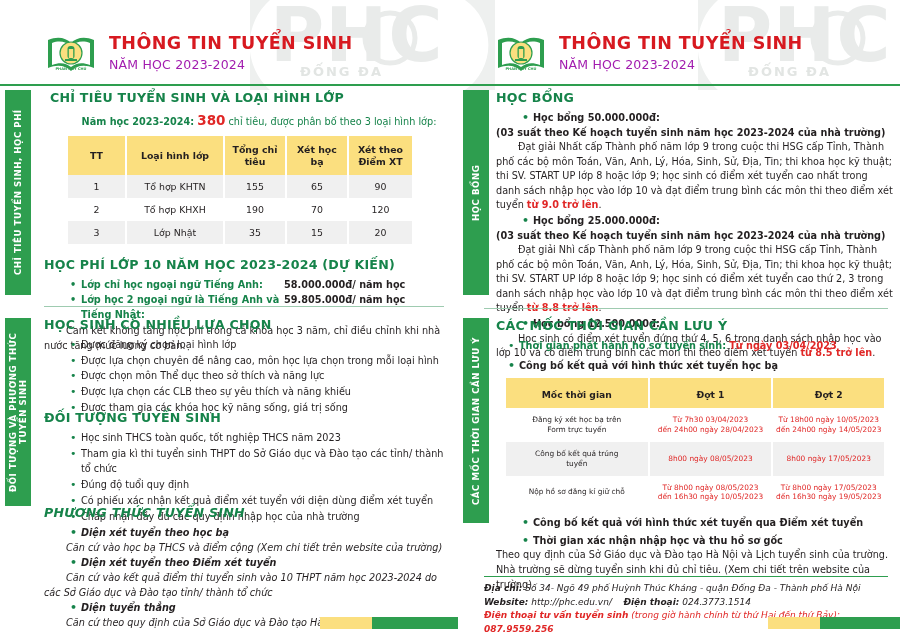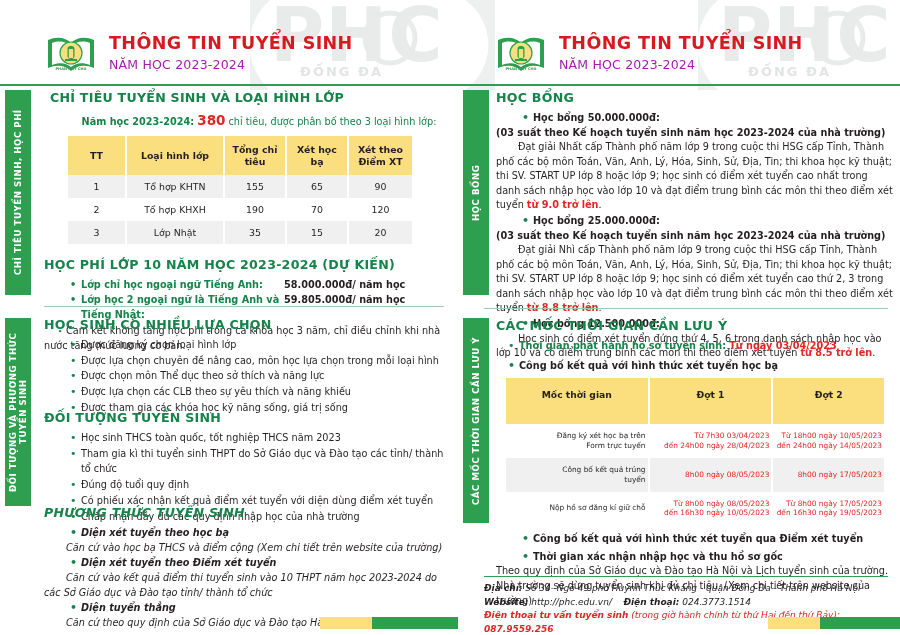--- a/index.html
+++ b/index.html
@@ -68,24 +68,24 @@
   table.tb th:last-child { border-right: none; }
   table.tb td { font-size: 9.4px; color: #231f20; text-align: center;
        padding: 6px 3px; border-right: 2px solid #ffffff; }
   table.tb td:last-child { border-right: none; }
   table.tb tr.alt td { background: #f0f0f0; }
   table.tb tr.pl td { background: #ffffff; }
 
   
   table.tl { border-collapse: collapse; width: 378px; }
   table.tl th { background: #fbdf7f; color: #231f20; font-size: 9.2px;
-       font-weight: 700; text-align: center; padding: 11px 2px 24px;
+       font-weight: 700; text-align: center; padding: 11px 2px 8px;
        border-right: 2px solid #fff; vertical-align: top; }
   table.tl th:last-child { border-right: none; }
-  table.tl td { font-size: 7.4px; text-align: right; padding: 7px 2px;
+  table.tl td { font-size: 7.4px; text-align: center; padding: 7px 2px;
        line-height: 1.32; border-right: 2px solid #fff; }
   table.tl td:last-child { border-right: none; }
   table.tl td.lbl { color: #231f20; }
   table.tl td.dt { color: #e02726; }
   table.tl tr.alt td { background: #f0f0f0; }
 
   
   .fee-row { display: flex; font-size: 9.7px; line-height: 1.55; }
   .fee-label { color: #16834a; font-weight: 700; width: 214px; position: relative;
                padding-left: 11px; }

